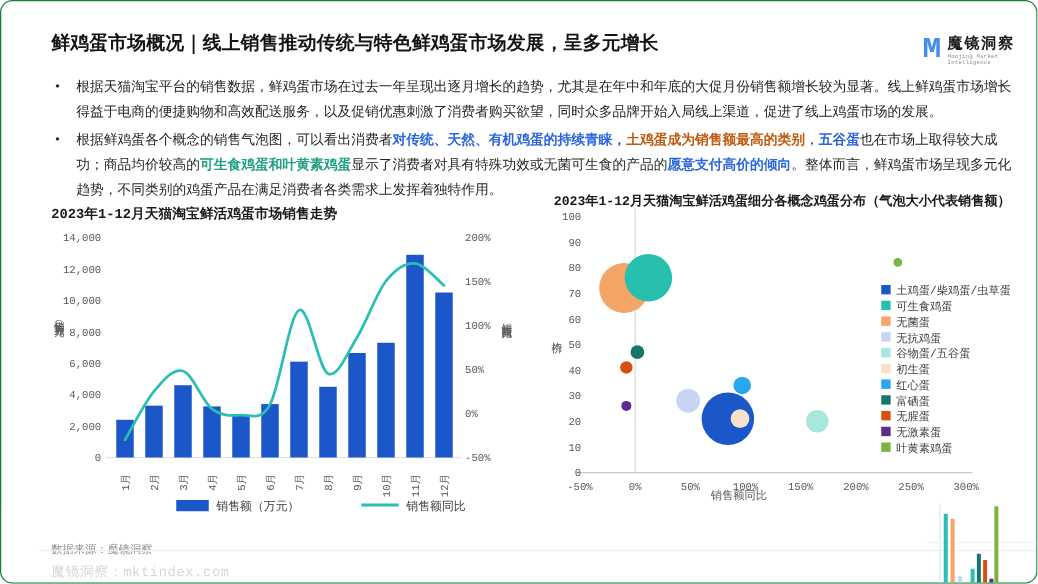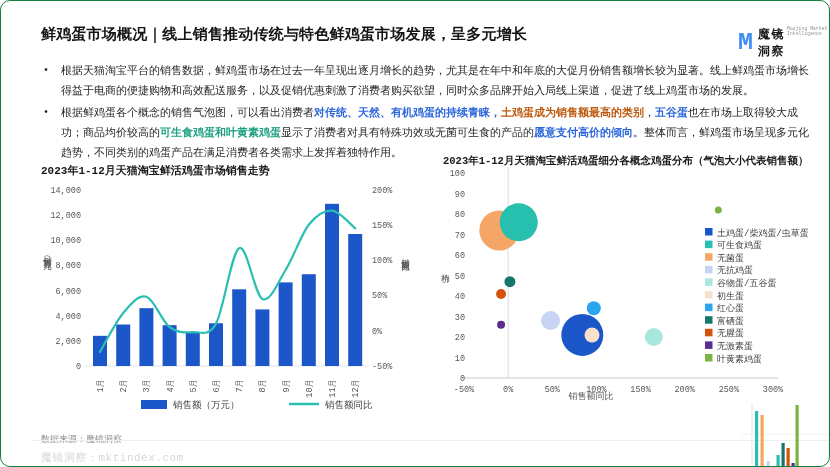--- a/index.html
+++ b/index.html
@@ -7,21 +7,21 @@
     position:relative;width:830px;height:467px;background:#ffffff;
     font-family:Liberation Mono, monospace;
     border:1px solid #15803d;border-radius:10px;overflow:hidden;box-sizing:border-box;
   }
   .main-title{
     position:absolute;left:40px;top:24px;width:660px;
     font-size:15px;font-weight:bold;color:#141414;letter-spacing:.2px;
   }
   .logo{position:absolute;left:737px;top:25px;display:flex;align-items:center;gap:5px;}
   .logo-mark{font-size:25px;font-weight:900;color:#3F8CF3;line-height:1;transform:scaleY(.92);}
-  .logo-text{display:flex;}
+  .logo-text{display:flex;flex-direction:column;}
   .logo-name{font-size:12px;font-weight:bold;color:#1a1a1a;letter-spacing:1.5px;}
   .logo-sub{font-size:4.5px;color:#8a8a8a;letter-spacing:.2px;}
   .bullets{position:absolute;left:40px;top:60px;width:778px;margin:0;padding:0;list-style:none;}
   .bullets li{position:relative;padding-left:20px;margin:0 0 2px 0;font-size:11px;line-height:20px;color:#262626;}
   .bullets li::before{content:"•";position:absolute;left:2px;top:0;color:#262626;font-size:10px;}
   .seg-bold{font-weight:bold;margin-top:31px;}
   .chart-title{position:absolute;font-weight:bold;color:#1a1a1a;}
   .chart-title.left{left:40px;top:162px;font-size:11px;text-align:right;}
   .chart-title.right{left:442px;top:153px;font-size:10.5px;width:388px;}
   svg{position:absolute;overflow:visible;}

